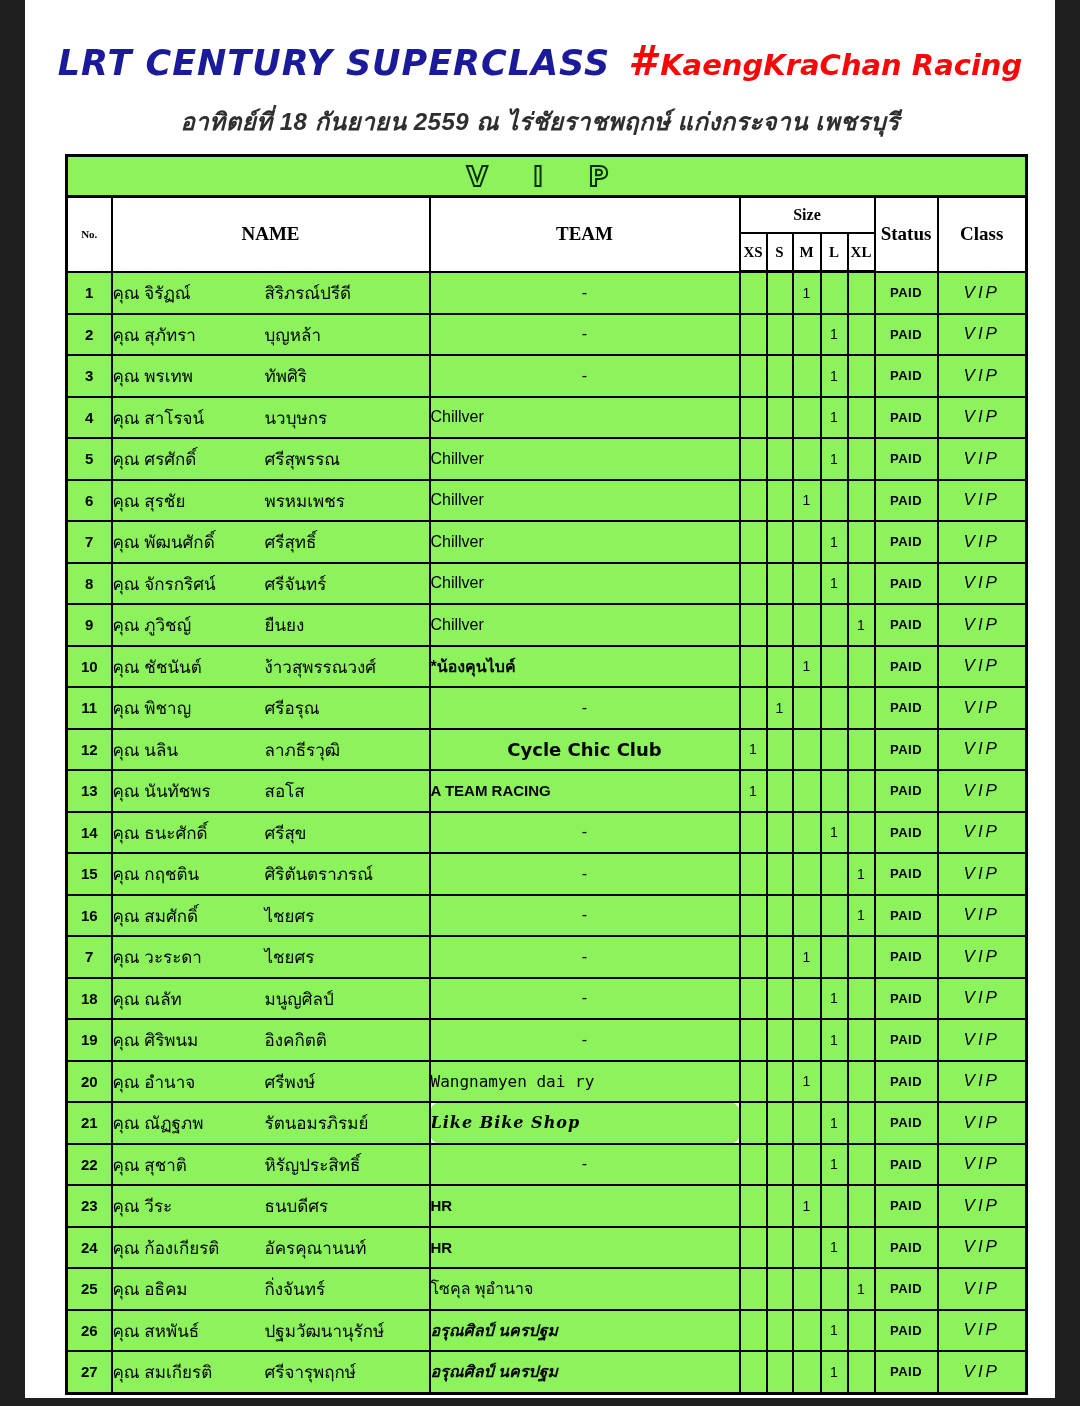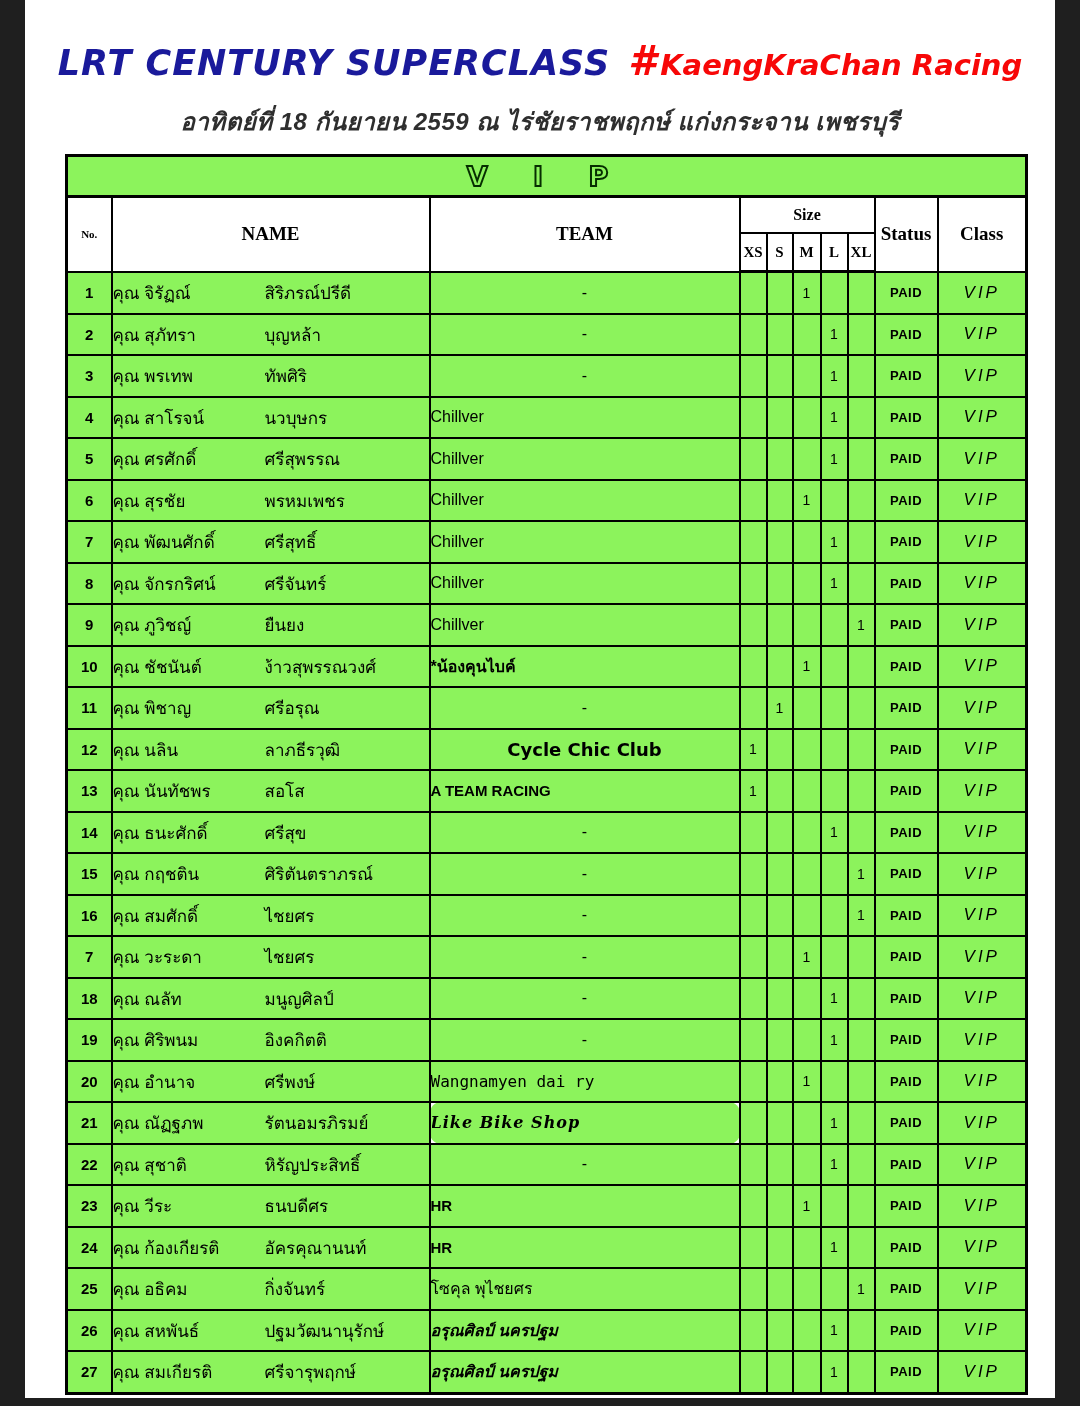--- a/index.html
+++ b/index.html
@@ -568,21 +568,21 @@
   </tr>
 
   <tr>
     <td class="c-no">25</td>
     <td class="c-name">
       <span class="name-wrap">
         <span class="fname">คุณ อธิคม</span>
         <span class="lname">กิ่งจันทร์</span>
       </span>
     </td>
-    <td class="c-team team-plain">โซคุล พุไชยศร</td>
+    <td class="c-team team-plain">โซคุล พุอำนาจ</td>
     <td class="c-size"></td>
     <td class="c-size"></td>
     <td class="c-size"></td>
     <td class="c-size"></td>
     <td class="c-size">1</td>
     <td class="c-status">PAID</td>
     <td class="c-class">VIP</td>
   </tr>
 
   <tr>

